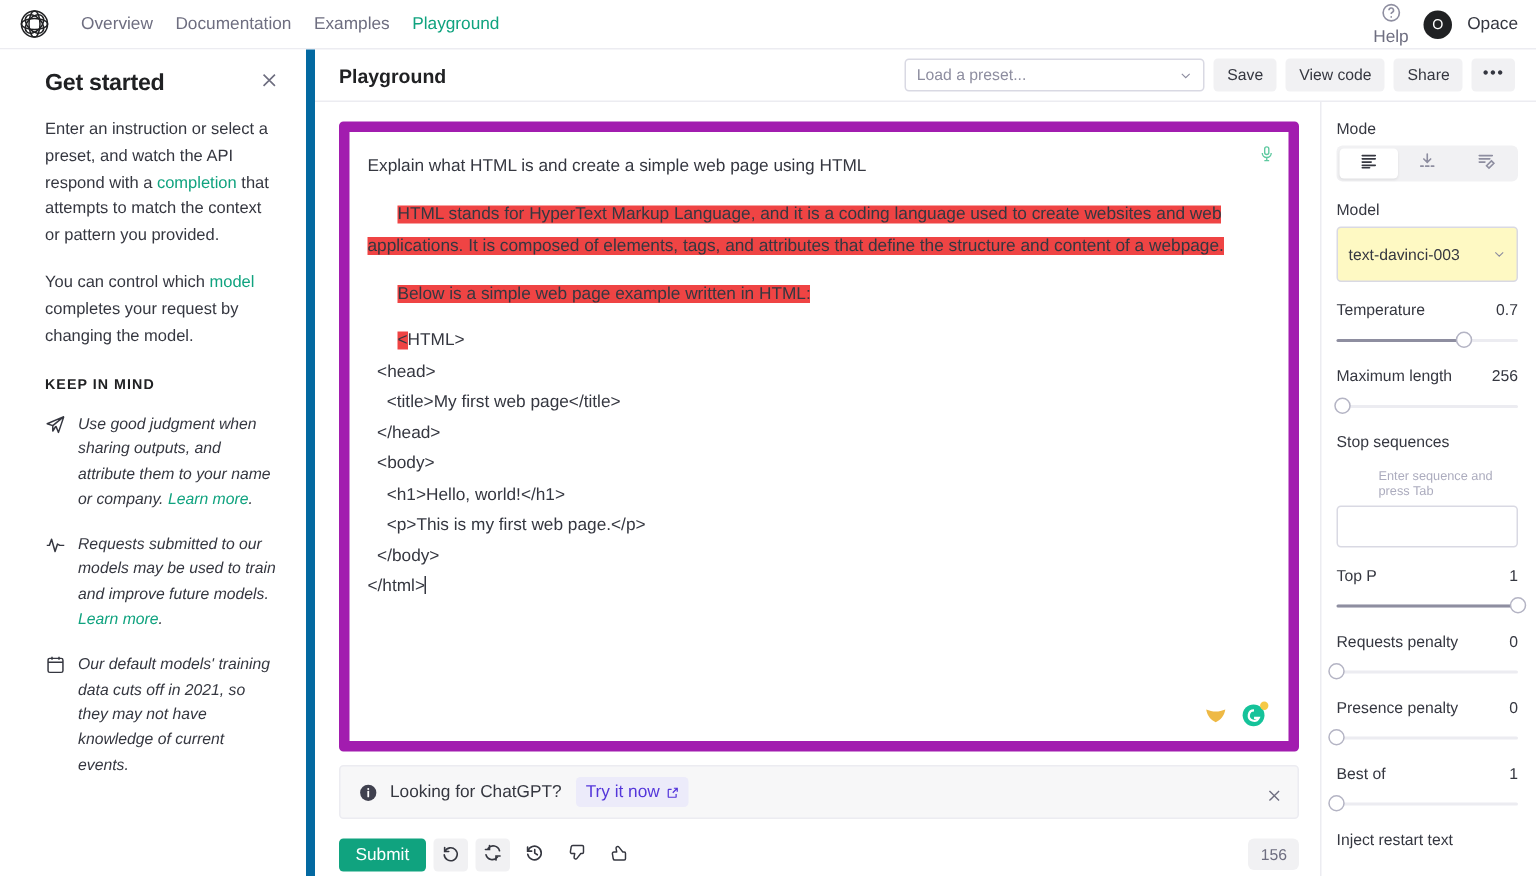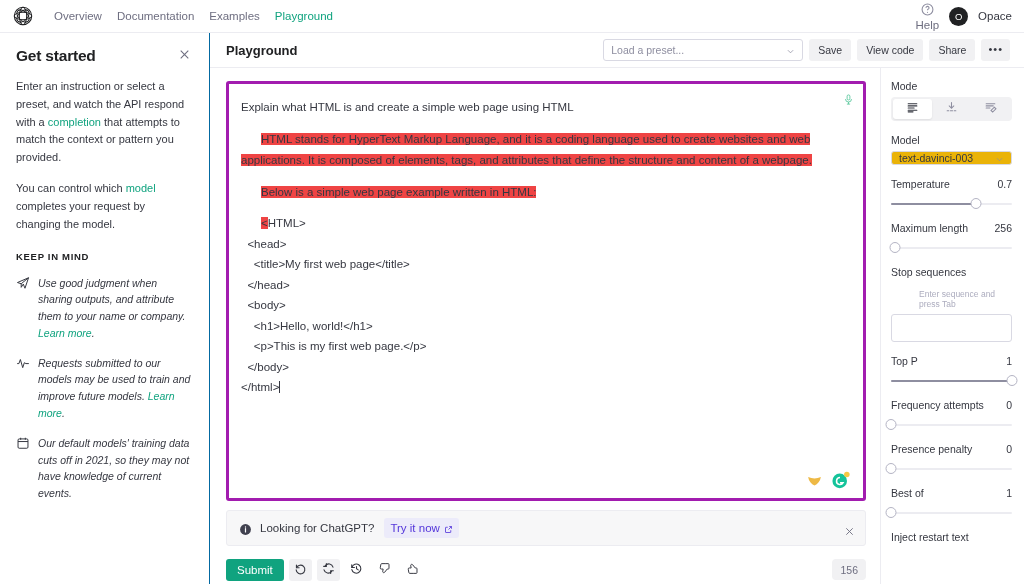--- a/index.html
+++ b/index.html
@@ -36,22 +36,22 @@
     letter-spacing: 0;
   }
   .user-name { font-size: 11.5px; color: #353740; }
 
   
   #shell { display: flex; height: 551px; }
 
   
   #sidebar {
     width: 210px; flex: 0 0 210px;
-    border-right: 1px solid #0369a1;
-    padding: 14px 18px 0 16px;
+    border-right: 6px solid #0369a1;
+    padding: 14px 18px 0 30px;
     background: #fff;
     position: relative;
   }
   .gs-head { display: flex; align-items: flex-start; }
   .gs-title { font-size: 15.5px; font-weight: 700; color: #202123; letter-spacing: -0.2px; }
   .gs-close {
     margin-left: auto; width: 13px; height: 13px; cursor: pointer;
     color: #6e6e80;
   }
   .gs-p {
@@ -94,21 +94,21 @@
 
   
   #pg-body { flex: 1 1 auto; display: flex; min-height: 0; }
   #pg-left {
     flex: 1 1 auto; min-width: 0;
     padding: 13px 14px 0 16px;
     display: flex; flex-direction: column;
   }
   #prompt-box {
     flex: 1 1 auto; min-height: 0;
-    border: 3px solid #a21caf; border-radius: 3px;
+    border: 7px solid #a21caf; border-radius: 3px;
     background: #fff; position: relative;
     padding: 13px 14px 10px 12px;
     overflow: hidden;
   }
   .pz-line { font-size: 11.5px; line-height: 21.5px; color: #353740; }
   .hl { background: #ef4444; margin-left: 20px; }
   .prompt-para { margin-bottom: 10px; }
   .code-block { font-size: 11.5px; line-height: 20.5px; color: #353740; white-space: pre; }
   .caret {
     display: inline-block; width: 1px; height: 12px;
@@ -186,24 +186,24 @@
     display: flex; padding: 2px; gap: 0;
   }
   .mode-btn {
     flex: 1 1 0; border: none; background: transparent; border-radius: 3px;
     display: flex; align-items: center; justify-content: center; cursor: pointer;
     color: #8e8ea0;
   }
   .mode-btn.active { background: #fff; color: #353740; box-shadow: 0 1px 2px rgba(0,0,0,.08); }
   .mode-btn svg { width: 13px; height: 13px; }
   .model-select {
-    margin-top: 5px; height: 14px;
+    margin-top: 5px; height: 37px;
     border: 1px solid #d9d9e3; border-radius: 3px;
     display: flex; align-items: center; padding: 0 7px;
-    font-size: 10.5px; color: #353740; cursor: pointer; background:#eab308;
+    font-size: 10.5px; color: #353740; cursor: pointer; background:#fef9c3;
   }
   .model-select .chev { margin-left: auto; width: 9px; height: 9px; color: #8e8ea0; }
   .slider { margin-top: 8px; height: 11px; position: relative; }
   .slider .track {
     position: absolute; top: 5px; left: 0; right: 0; height: 2px;
     background: #ececf1; border-radius: 1px;
   }
   .slider .fill {
     position: absolute; top: 5px; left: 0; height: 2px;
     background: #8e8ea0; border-radius: 1px;
@@ -548,21 +548,21 @@
           </div>
           <div class="slider">
             <span class="track"></span>
             <span class="fill" style="width: 100%;"></span>
             <span class="knob" style="left: 100%;"></span>
           </div>
         </div>
 
         <div class="s-group">
           <div class="s-row">
-            <span class="s-label">Frequency attempts</span>
+            <span class="s-label">Requests penalty</span>
             <span class="s-val">0</span>
           </div>
           <div class="slider">
             <span class="track"></span>
             <span class="fill" style="width: 0%;"></span>
             <span class="knob" style="left: 0%;"></span>
           </div>
         </div>
 
         <div class="s-group">

